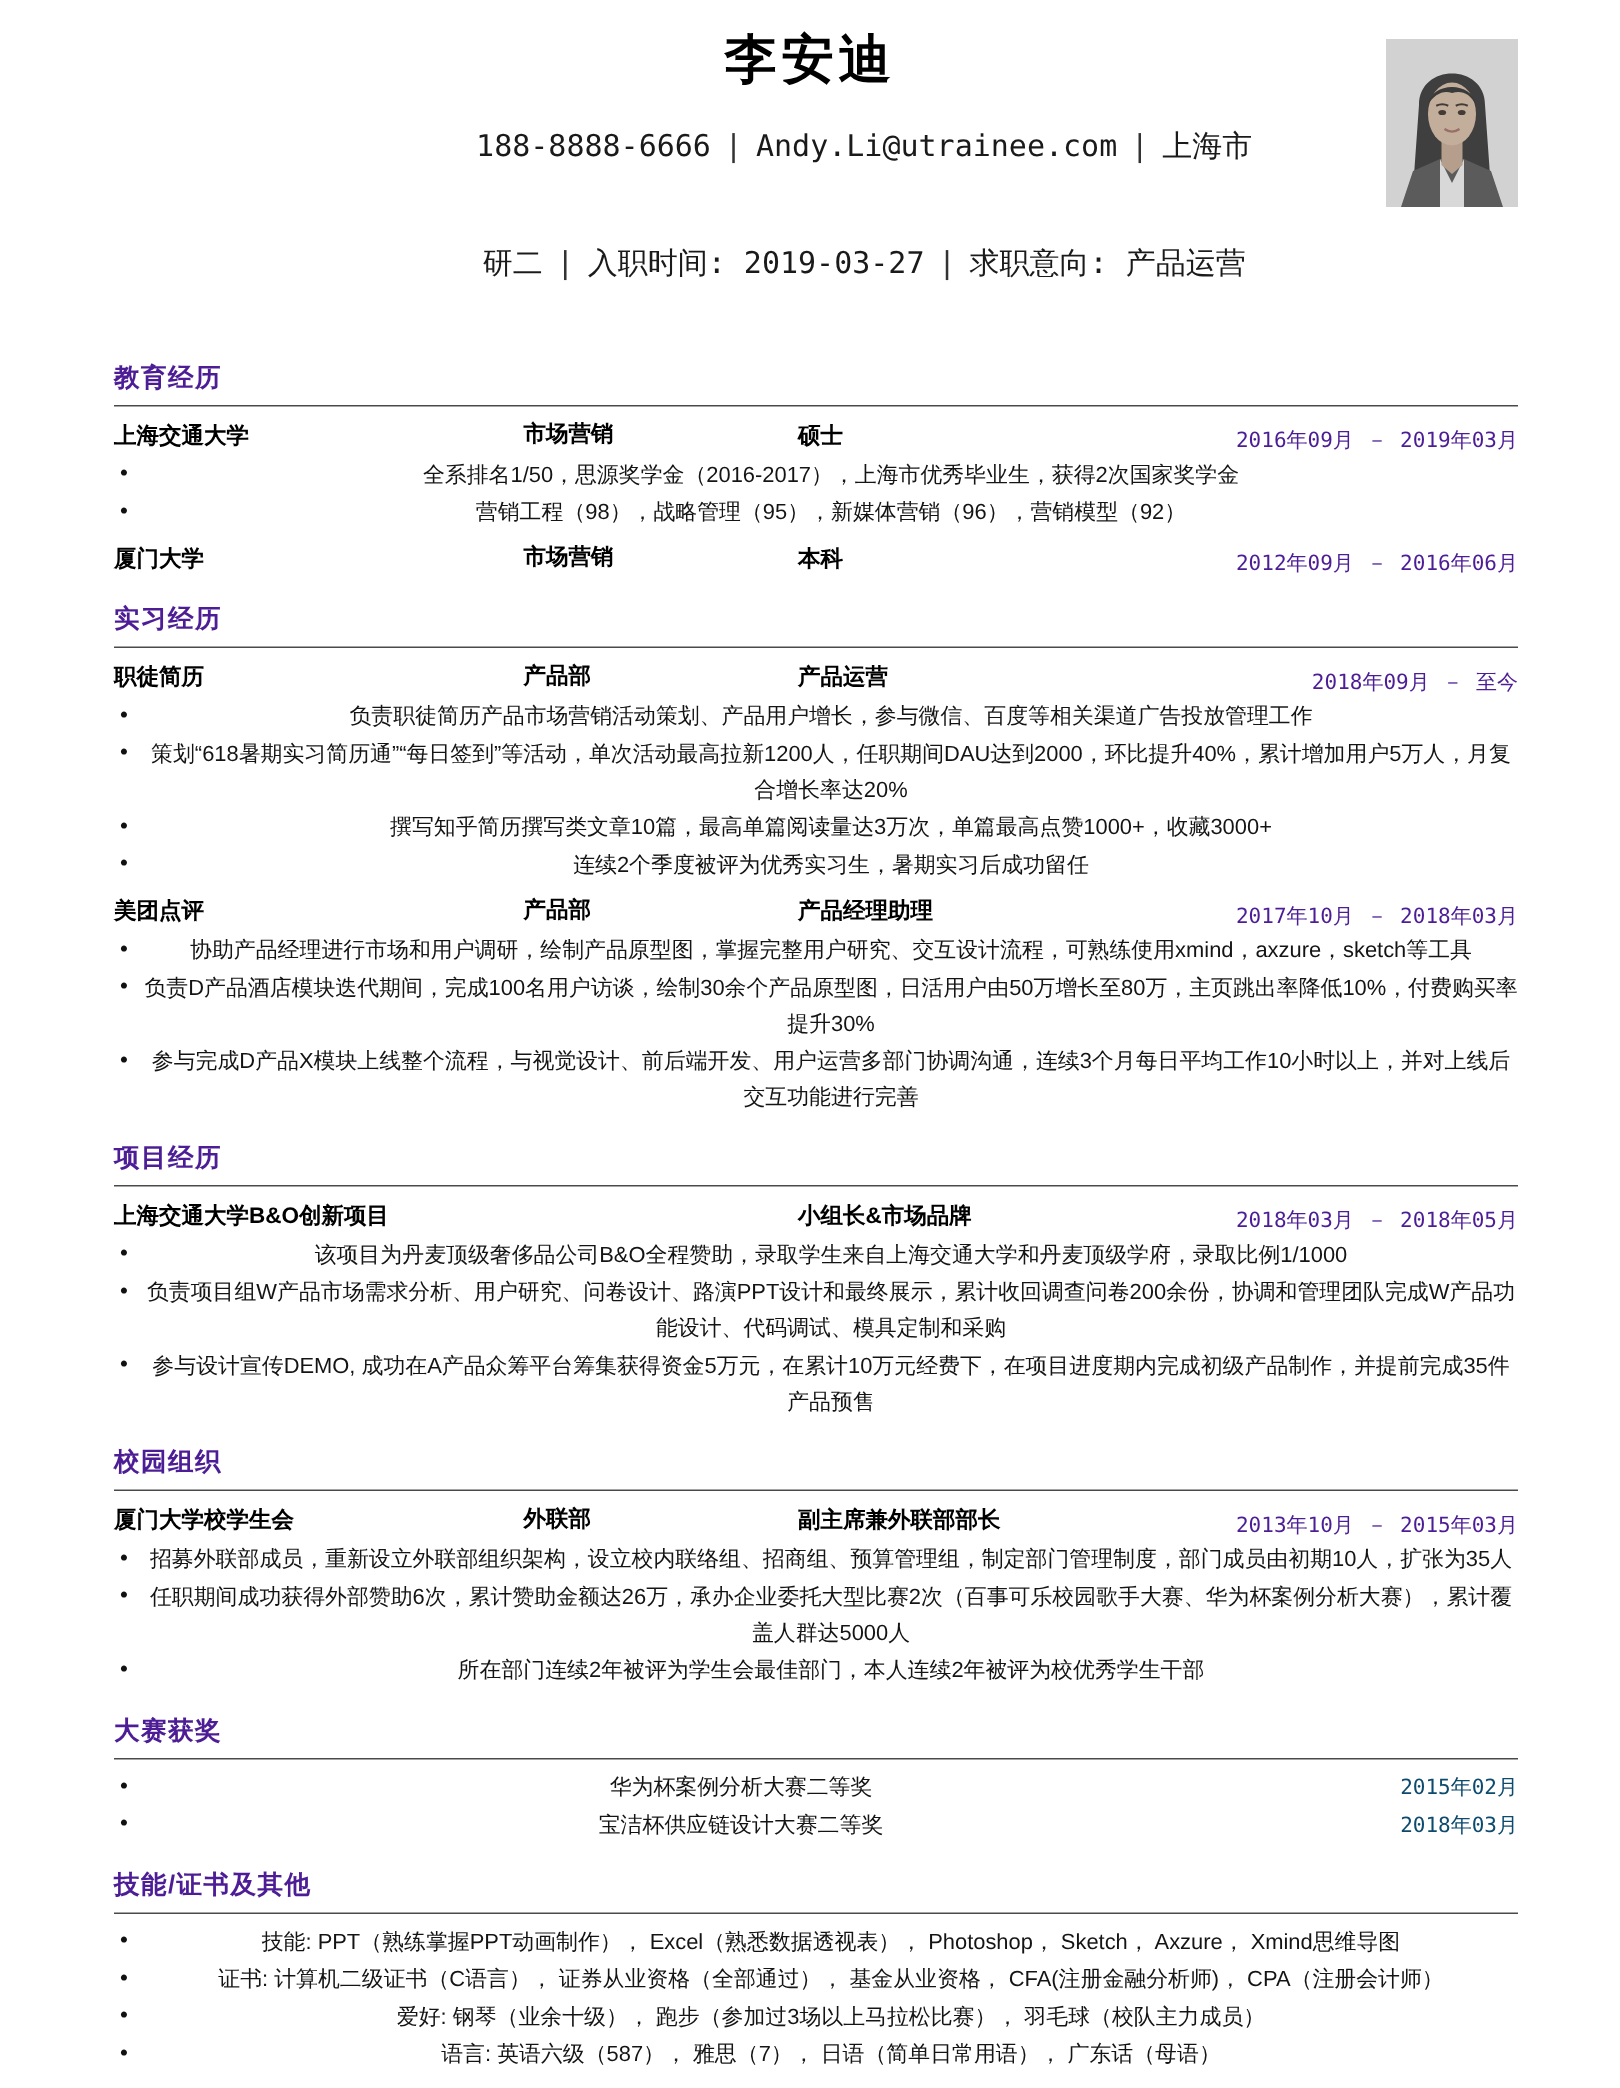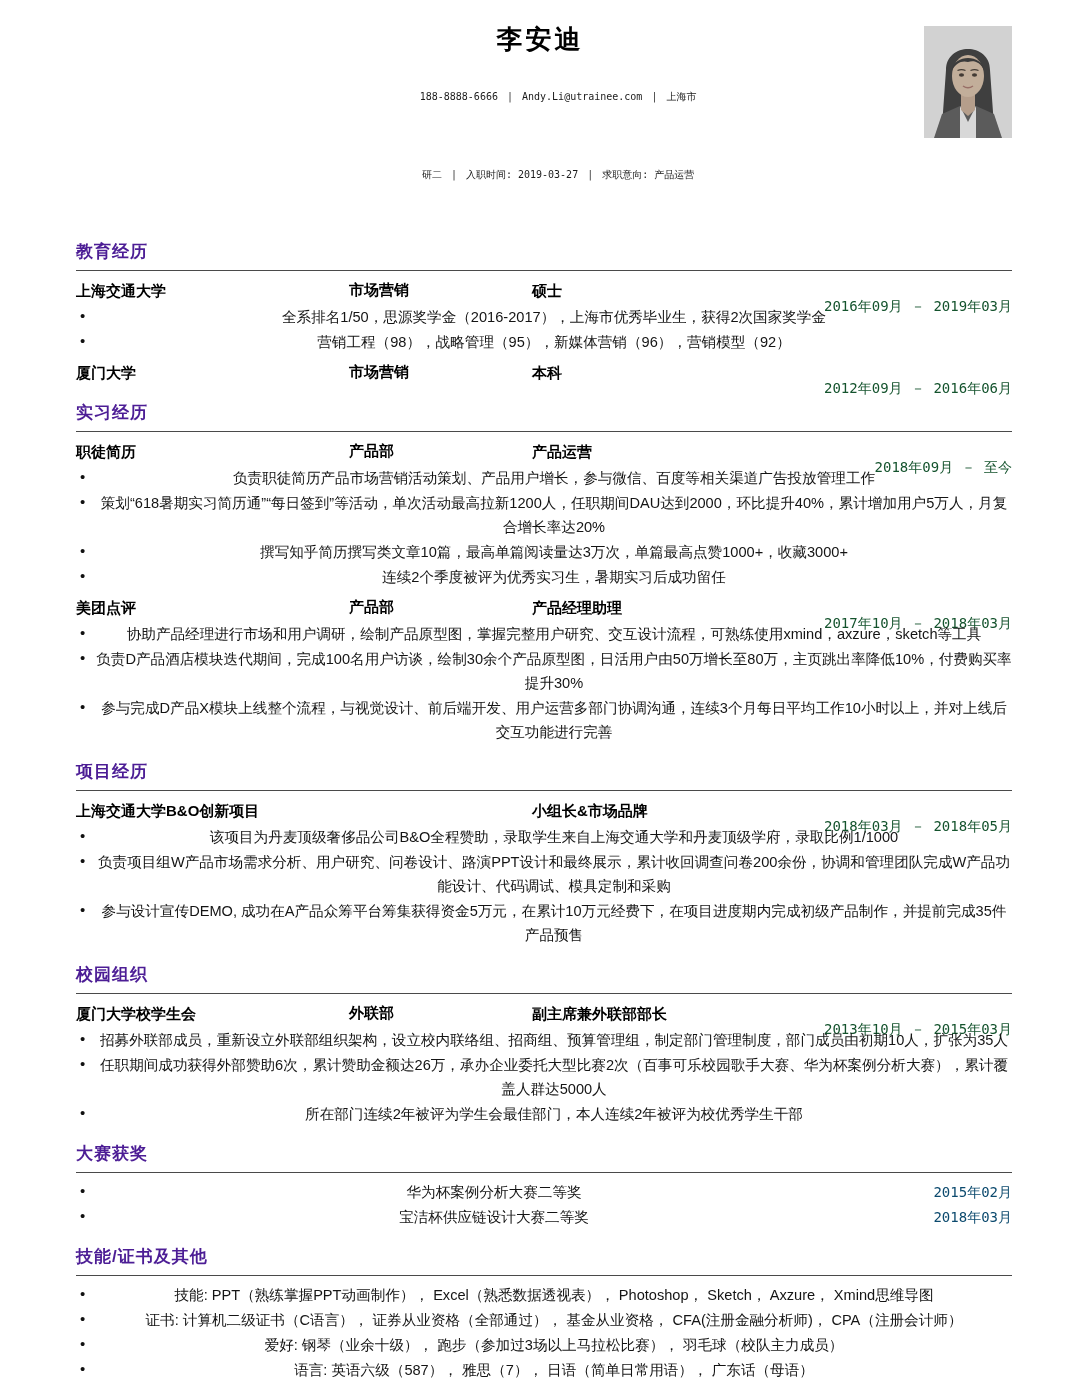--- a/index.html
+++ b/index.html
@@ -23,30 +23,29 @@
     overflow: hidden;
   }
 
   
   .header {
     position: relative;
     padding: 22px 0 10px 0;
     text-align: center;
   }
   .name {
-    font-size: 26px;
+    font-size: 35px;
     font-weight: bold;
     letter-spacing: 3px;
     line-height: 36px;
     color: #000;
-    font-family: Liberation Serif, serif;
   }
   .contact-line {
     font-family: "DejaVu Sans Mono", "Liberation Mono", monospace;
-    font-size: 10px;
+    font-size: 20px;
     line-height: 26px;
     color: #1a1a1a;
     white-space: pre;
   }
   .contact-line .sep {
     display: inline-block;
     padding: 0 9px;
     color: #333;
   }
   .photo {
@@ -86,25 +85,25 @@
     font-size: 15px;
     font-weight: bold;
     color: #000;
     line-height: 25px;
     text-align: center;
   }
   .e-org { position: absolute; left: 0; top: 0; }
   .e-c2  { position: absolute; left: 273px; top: 0; font-family: Liberation Serif, serif; }
   .e-c3  { position: absolute; left: 456px; top: 0; }
   .e-date {
-    position: absolute; right: 0; top: 16px;
+    position: absolute; right: 0; top: 4px;
     font-family: "DejaVu Sans Mono", "Liberation Mono", monospace;
     font-size: 14px;
     font-weight: normal;
-    color: #14532d;
+    color: #4c1d95;
     white-space: pre;
   }
 
   ul.bullets {
     list-style: none;
     margin: 2px 0 6px 0;
     padding: 0;
   }
   ul.bullets li {
     position: relative;

